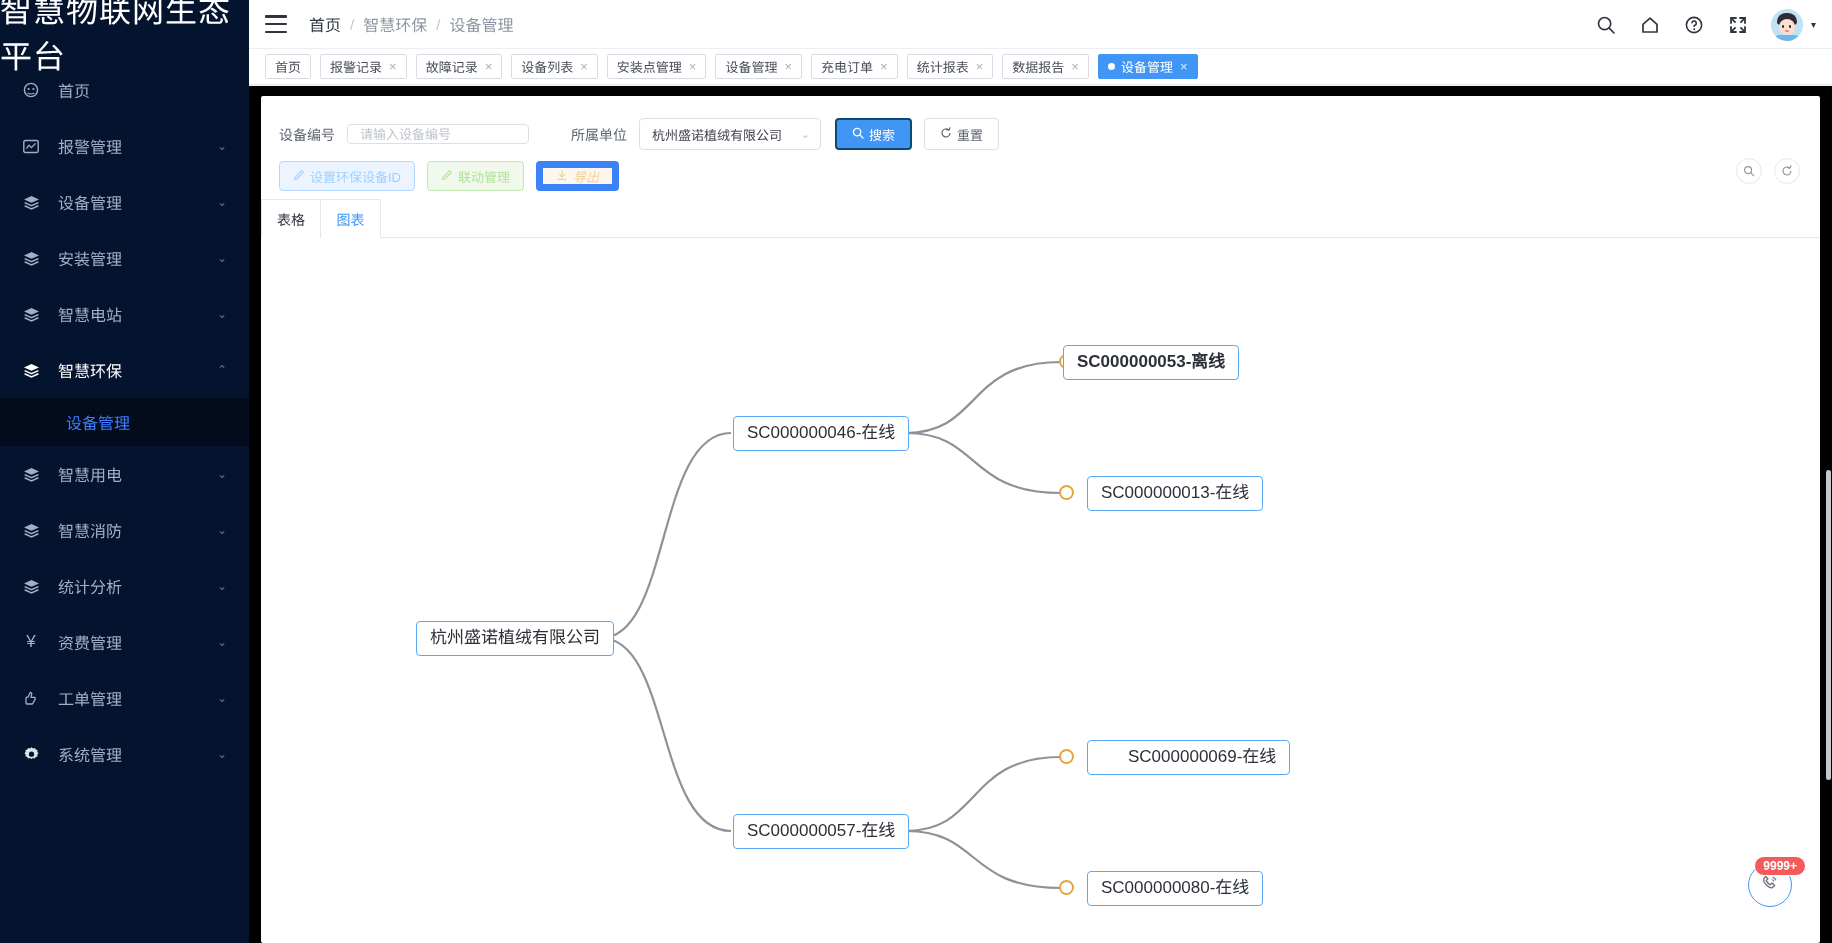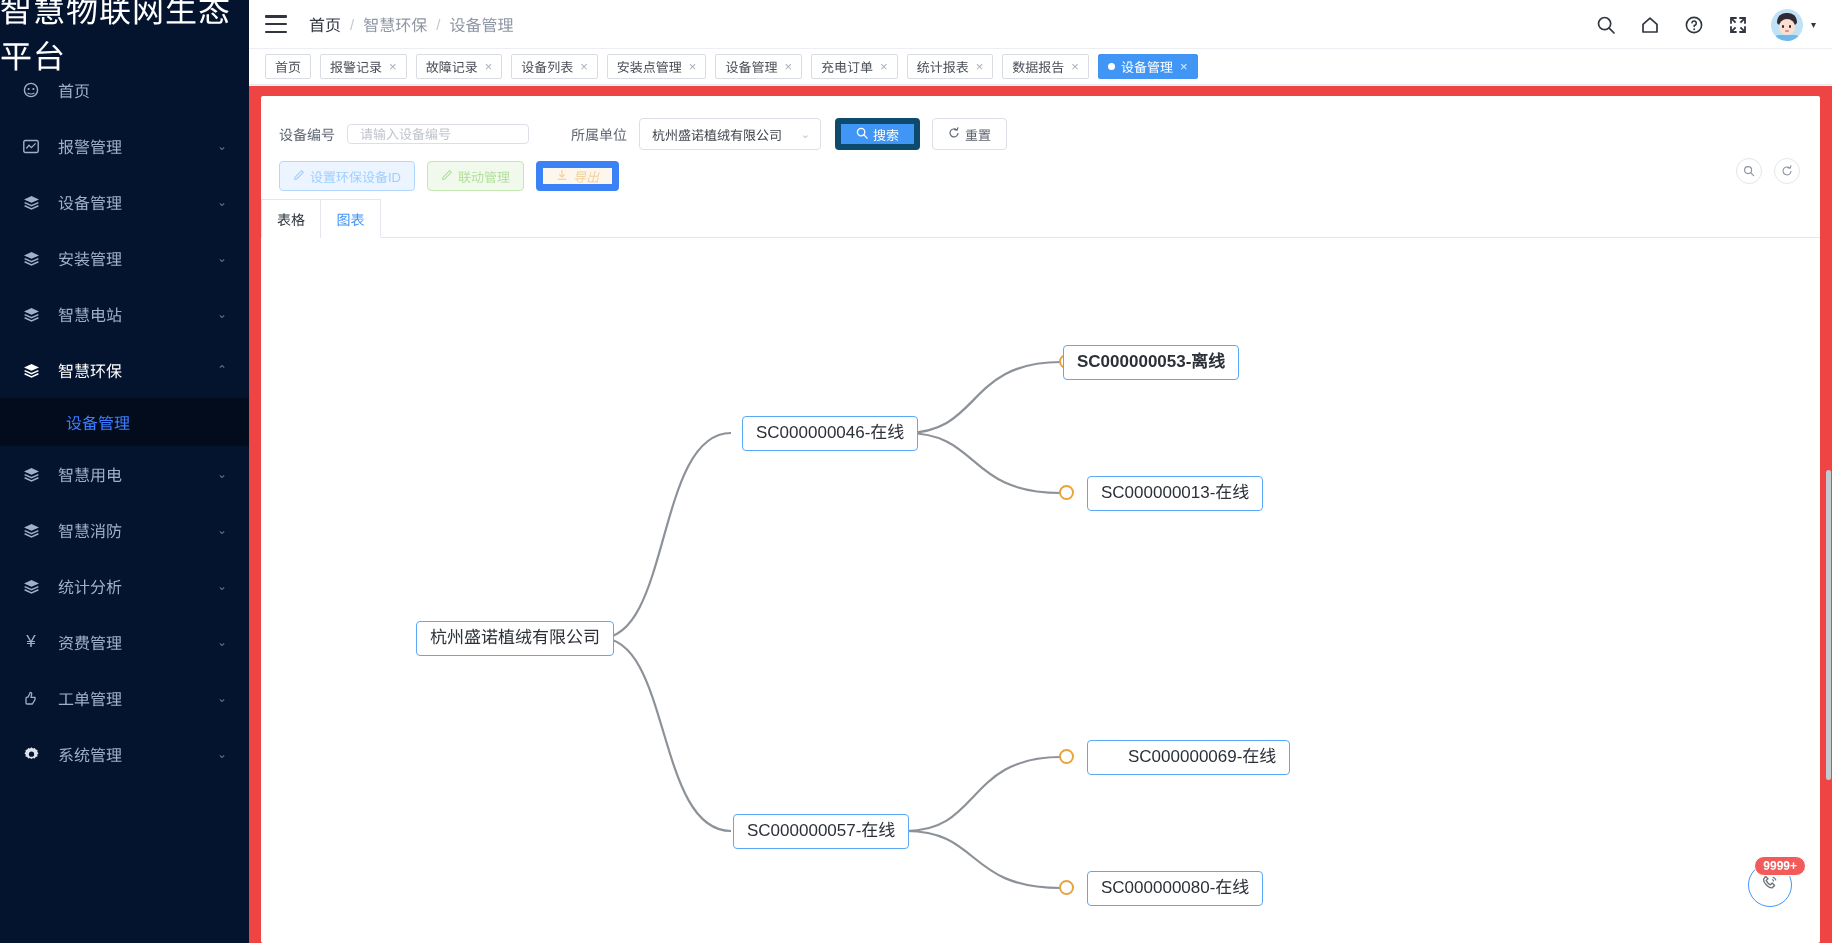--- a/index.html
+++ b/index.html
@@ -122,21 +122,21 @@
   }
   .tagtab.active .tclose { color: #e3eefc; }
   .tagtab .tdot {
     width: 7px; height: 7px; border-radius: 50%;
     background: #ffffff; margin-right: 6px; flex: 0 0 7px;
   }
   
   #content {
     position: absolute; left: 0; top: 86px;
     width: 1583px; height: 857px;
-    background: #ef4444;
+    background: #000000;
     padding: 10px 12px 0 12px;
   }
   #card {
     background: #ffffff;
     width: 1559px; height: 847px;
     border-radius: 2px;
     position: relative;
     overflow: hidden;
   }
   
@@ -161,21 +161,21 @@
     display: flex; align-items: center; justify-content: space-between;
     padding: 0 10px 0 12px;
     font-size: 13px; color: #41454d; cursor: pointer; background: #fff;
   }
   #unit-select .caret { color: #c0c4cc; font-size: 11px; }
   .btn {
     height: 32px; border-radius: 4px; padding: 0 15px;
     display: inline-flex; align-items: center; justify-content: center;
     font-size: 13px; cursor: pointer; gap: 5px; white-space: nowrap;
   }
-  #btn-search { background: #4196f5; color: #ffffff; border: 6px solid #0c4a6e; margin-left: 14px;}
+  #btn-search { background: #4196f5; color: #ffffff; border: 2px solid #0c4a6e; margin-left: 14px;}
   #btn-reset { background: #ffffff; color: #5f6672; border: 1px solid #dcdfe6; margin-left: 12px; }
   
   #actionrow {
     display: flex; align-items: center;
     padding-left: 18px; gap: 12px;
     height: 44px;
     position: relative;
   }
   .abtn {
     height: 30px; border-radius: 4px; padding: 0 13px;
@@ -605,21 +605,21 @@
 
           <path d="M 645 593 C 720 593 705 650 800 650" fill="none" stroke="#8d9299" stroke-width="2.2"></path>
         </svg>
 
         <div class="tdotnode" style="left:798px; top:116px;"></div>
         <div class="tdotnode" style="left:798px; top:247px;"></div>
         <div class="tdotnode" style="left:798px; top:511px;"></div>
         <div class="tdotnode" style="left:798px; top:642px;"></div>
 
         <div class="tnode" style="left:155px; top:383px;">杭州盛诺植绒有限公司</div>
-        <div class="tnode" style="left:472px; top:178px;margin-left:9px;">SC000000046-在线</div>
+        <div class="tnode" style="left:472px; top:178px;">SC000000046-在线</div>
         <div class="tnode" style="left:472px; top:576px;">SC000000057-在线</div>
         <div class="tnode" style="left:802px; top:107px;font-weight:bold;">SC000000053-离线</div>
         <div class="tnode" style="left:826px; top:238px;">SC000000013-在线</div>
         <div class="tnode" style="left:826px; top:502px;padding-left:40px;">SC000000069-在线</div>
         <div class="tnode" style="left:826px; top:633px;">SC000000080-在线</div>
       </div>
 
       <div id="floatbtn">
         <span>
           <svg width="20" height="20" viewBox="0 0 20 20">

